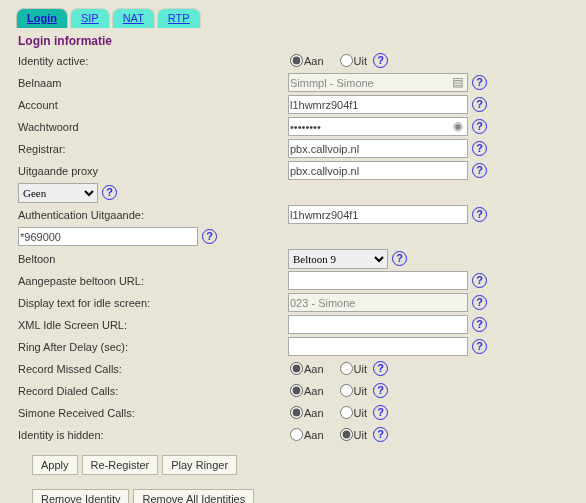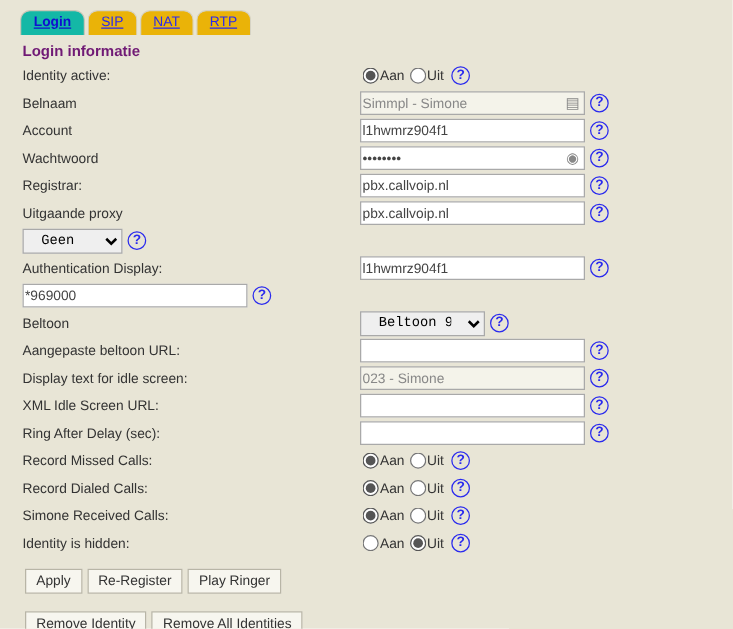--- a/index.html
+++ b/index.html
@@ -18,21 +18,21 @@
     position: relative;
     padding: 8px 12px 12px 12px;
   }
   .tabs {
     display: flex;
     gap: 2px;
     margin-left: 4px;
     margin-bottom: 6px;
   }
   .tab {
-    background: #eab308;
+    background: #5eead4;
     border: 1px solid #d6d3c4;
     border-bottom: none;
     border-radius: 8px 8px 0 0;
     padding: 3px 10px 4px 10px;
     font-size: 11px;
     color: #2a2aee;
     text-decoration: underline;
     cursor: pointer;
   }
   .tab.active {
@@ -78,30 +78,30 @@
     padding: 1px 1px;
   }
   .text-input.readonly {
     background: #f4f3ea;
     color: #888;
   }
   .select {
     height: 20px;
     border: 1px solid #a9a9a9;
     background: #efefef;
-    font-family: Liberation Mono, monospace;
-    font-size: 11px;
-    padding: 0 10px;
+    font-family: Liberation Serif, serif;
+    font-size: 11px;
+    padding: 0 0;
   }
   .select.small { width: 80px; }
   .select.medium { width: 100px; }
   .radio-group {
     display: inline-flex;
     align-items: center;
-    gap: 0px;
+    gap: 12px;
     font-size: 11px;
   }
   .radio-group label {
     display: inline-flex;
     align-items: center;
     margin-right: 2px;
   }
   .radio-group input[type=radio] {
     margin: 0 1px 0 2px;
     width: 13px; height: 13px;
@@ -131,21 +131,21 @@
     top: 2px;
     width: 14px; height: 14px;
     color: #888;
     font-size: 12px;
     text-align: center;
     line-height: 14px;
   }
   .btnrow {
     display: flex;
     gap: 4px;
-    margin: 10px 0 0 8px;
+    margin: 10px 0 0 20px;
   }
   .btn {
     background: #f7f6ef;
     border: 1px solid #b8b5a6;
     padding: 3px 8px;
     font-family: Verdana, Arial, sans-serif;
     font-size: 11px;
     color: #333;
     cursor: pointer;
   }
@@ -232,21 +232,21 @@
     <div class="row">
       <div class="controls">
         <select class="select small">
           <option>Geen</option>
         </select>
         <span class="help">?</span>
       </div>
     </div>
 
     <div class="row">
-      <div class="label">Authentication Display:</div>
+      <div class="label">Authentication Uitgaande:</div>
       <div class="controls">
         <input class="text-input" value="l1hwmrz904f1" style="">
         <span class="help">?</span>
       </div>
     </div>
 
     <div class="row">
       <div class="controls">
         <input class="text-input" value="*969000" style="">
         <span class="help">?</span>

